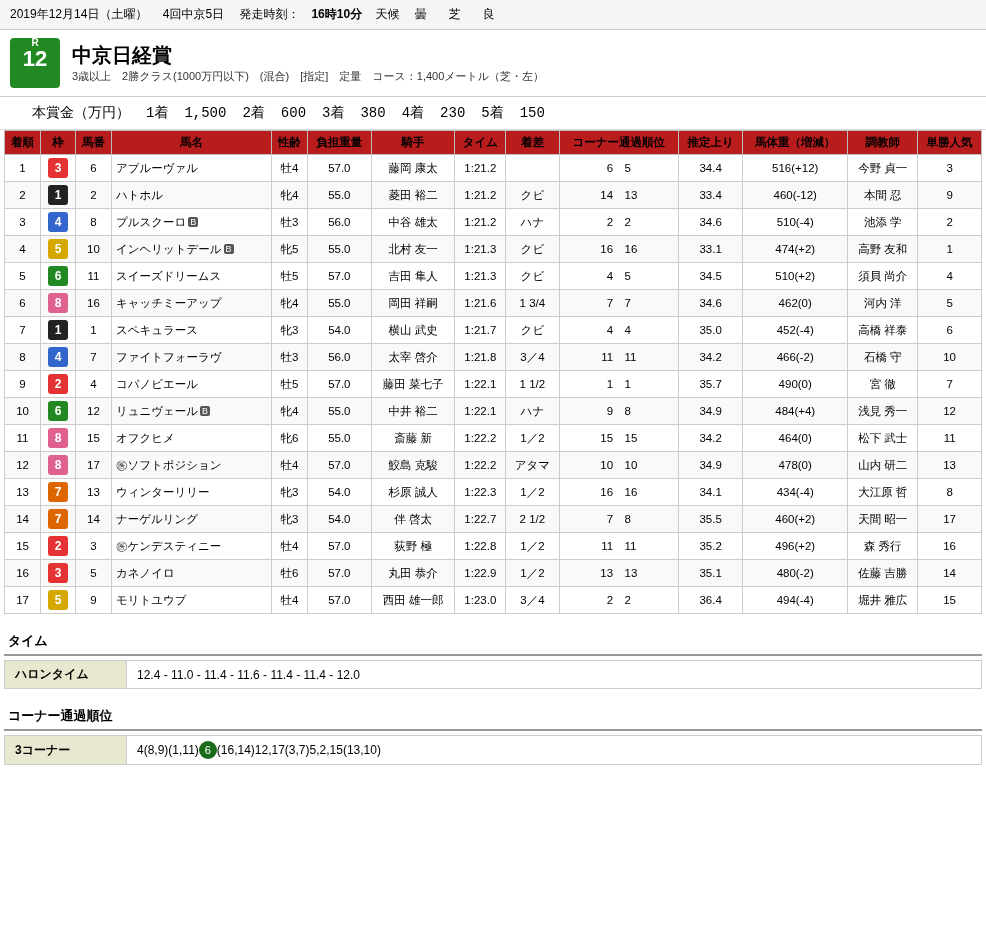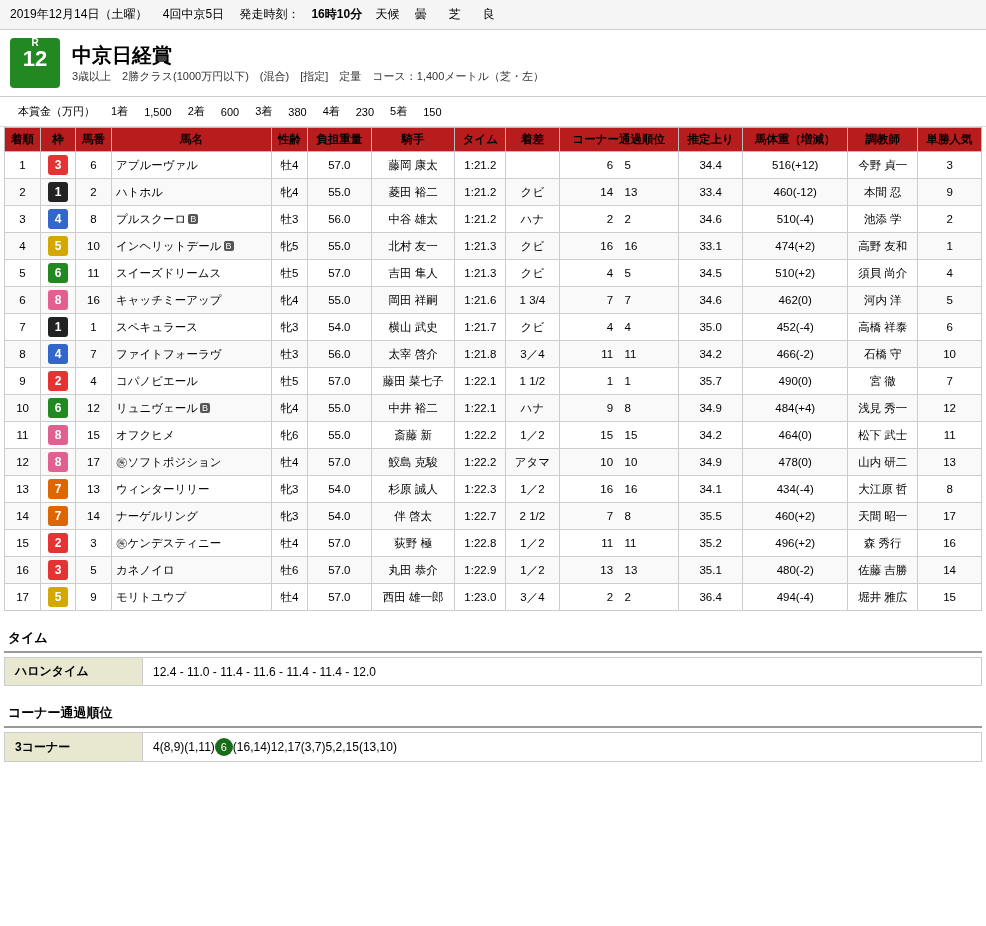--- a/index.html
+++ b/index.html
@@ -6,42 +6,42 @@
     body { font-family: 'MS Gothic', 'Hiragino Kaku Gothic ProN', sans-serif; font-size: 12px; background: #fff; color: #000; width: 986px; }
     
     .header-bar { background: #f5f5f5; padding: 6px 10px; border-bottom: 1px solid #ccc; font-size: 12px; }
     .header-bar span { margin-right: 12px; }
     .header-bar strong { font-weight: bold; }
     
     .race-title-section { display: flex; align-items: center; padding: 8px 10px; border-bottom: 1px solid #ccc; }
     .race-title-text h1 { font-size: 20px; font-weight: bold; }
     .race-title-text .subtitle { font-size: 11px; color: #333; }
     
-    .prize-section { padding: 6px 10px; border-bottom: 1px solid #ddd; font-size: 11px; }
+    .prize-section { padding: 6px 24px; border-bottom: 1px solid #ddd; font-size: 14px; font-family: Liberation Mono, monospace; }
     .prize-section table { border-collapse: collapse; }
     .prize-section td { padding: 1px 8px; }
     
     .results-table-wrapper { padding: 0 4px; }
     table.main-table { width: 100%; border-collapse: collapse; font-size: 11.5px; }
     table.main-table th { background: #b91c1c; border: 1px solid #bbb; padding: 4px 3px; text-align: center; font-weight: bold; white-space: nowrap; vertical-align: middle; }
     table.main-table td { border: 1px solid #ccc; padding: 3px 4px; text-align: center; vertical-align: middle; white-space: nowrap; }
     table.main-table tr:nth-child(even) td { background: #f9f9f9; }
     table.main-table tr:nth-child(odd) td { background: #fff; }
     
     .num-badge { display: inline-block; width: 20px; height: 20px; border-radius: 3px; color: #fff; font-weight: bold; font-size: 12px; line-height: 20px; text-align: center; }
     .bg-green { background: #228822; }
     
     .b-badge { display: inline-block; background: #555; color: #fff; font-size: 9px; padding: 0 2px; border-radius: 2px; margin-left: 2px; vertical-align: middle; }
     
     .section-header { font-weight: bold; font-size: 13px; padding: 8px 4px 4px 4px; border-bottom: 2px solid #999; margin-bottom: 4px; margin-top: 10px; }
     
     .time-section, .corner-section { margin: 6px 4px; }
     table.info-table { width: 100%; border-collapse: collapse; font-size: 12px; }
     table.info-table td { border: 1px solid #ccc; padding: 5px 10px; }
-    table.info-table td:first-child { background: #e8e8d0; width: 138px; font-weight: bold; }
+    table.info-table td:first-child { background: #e8e8d0; width: 122px; font-weight: bold; }
     
     .corner-highlight { display: inline-block; background: #1a6b1a; color: #fff; border-radius: 50%; width: 18px; height: 18px; text-align: center; line-height: 18px; font-size: 11px; }
   </style>
 </head>
 <body>
 
 <div class="header-bar">
   <span>2019年12月14日（土曜）</span>
   <span>4回中京5日</span>
   <span>発走時刻：</span><strong>16時10分</strong>

